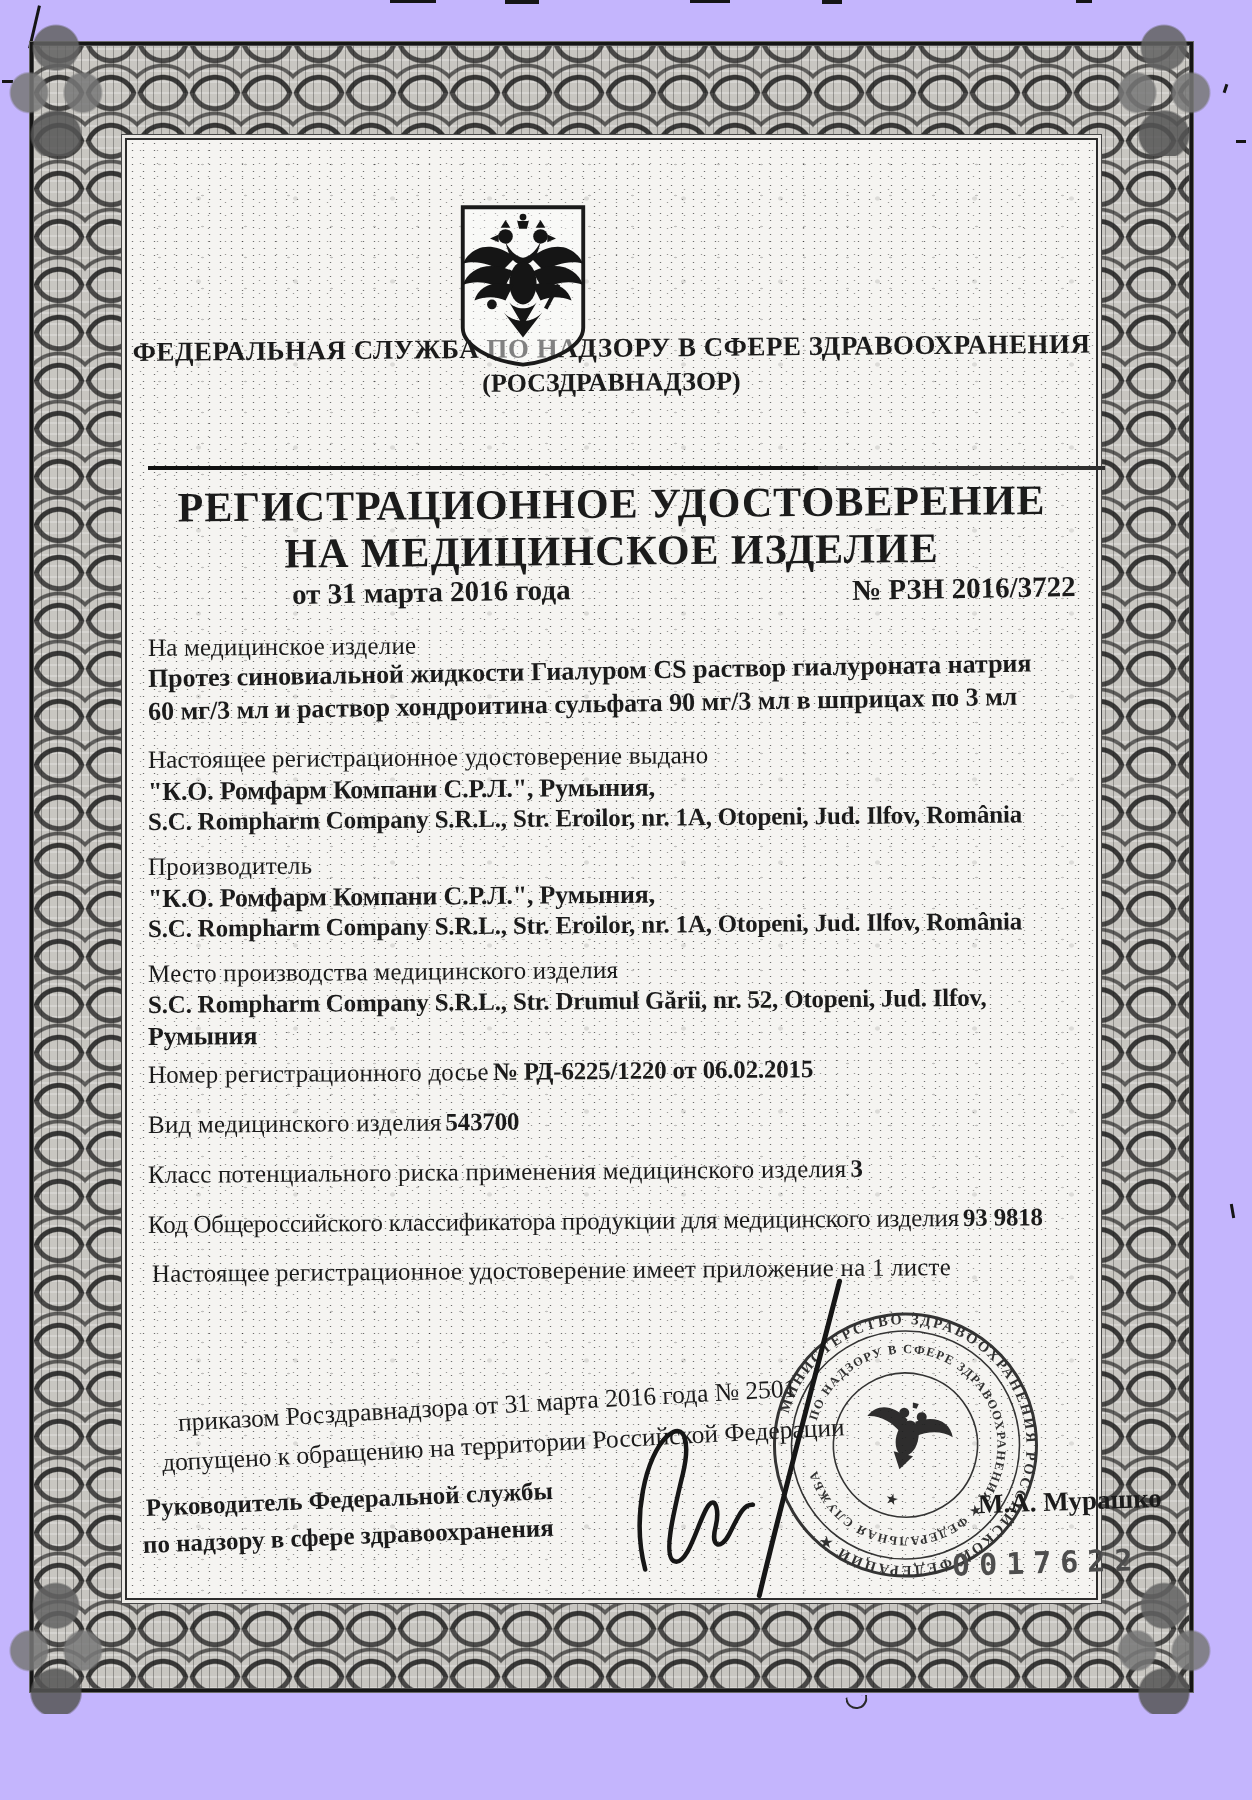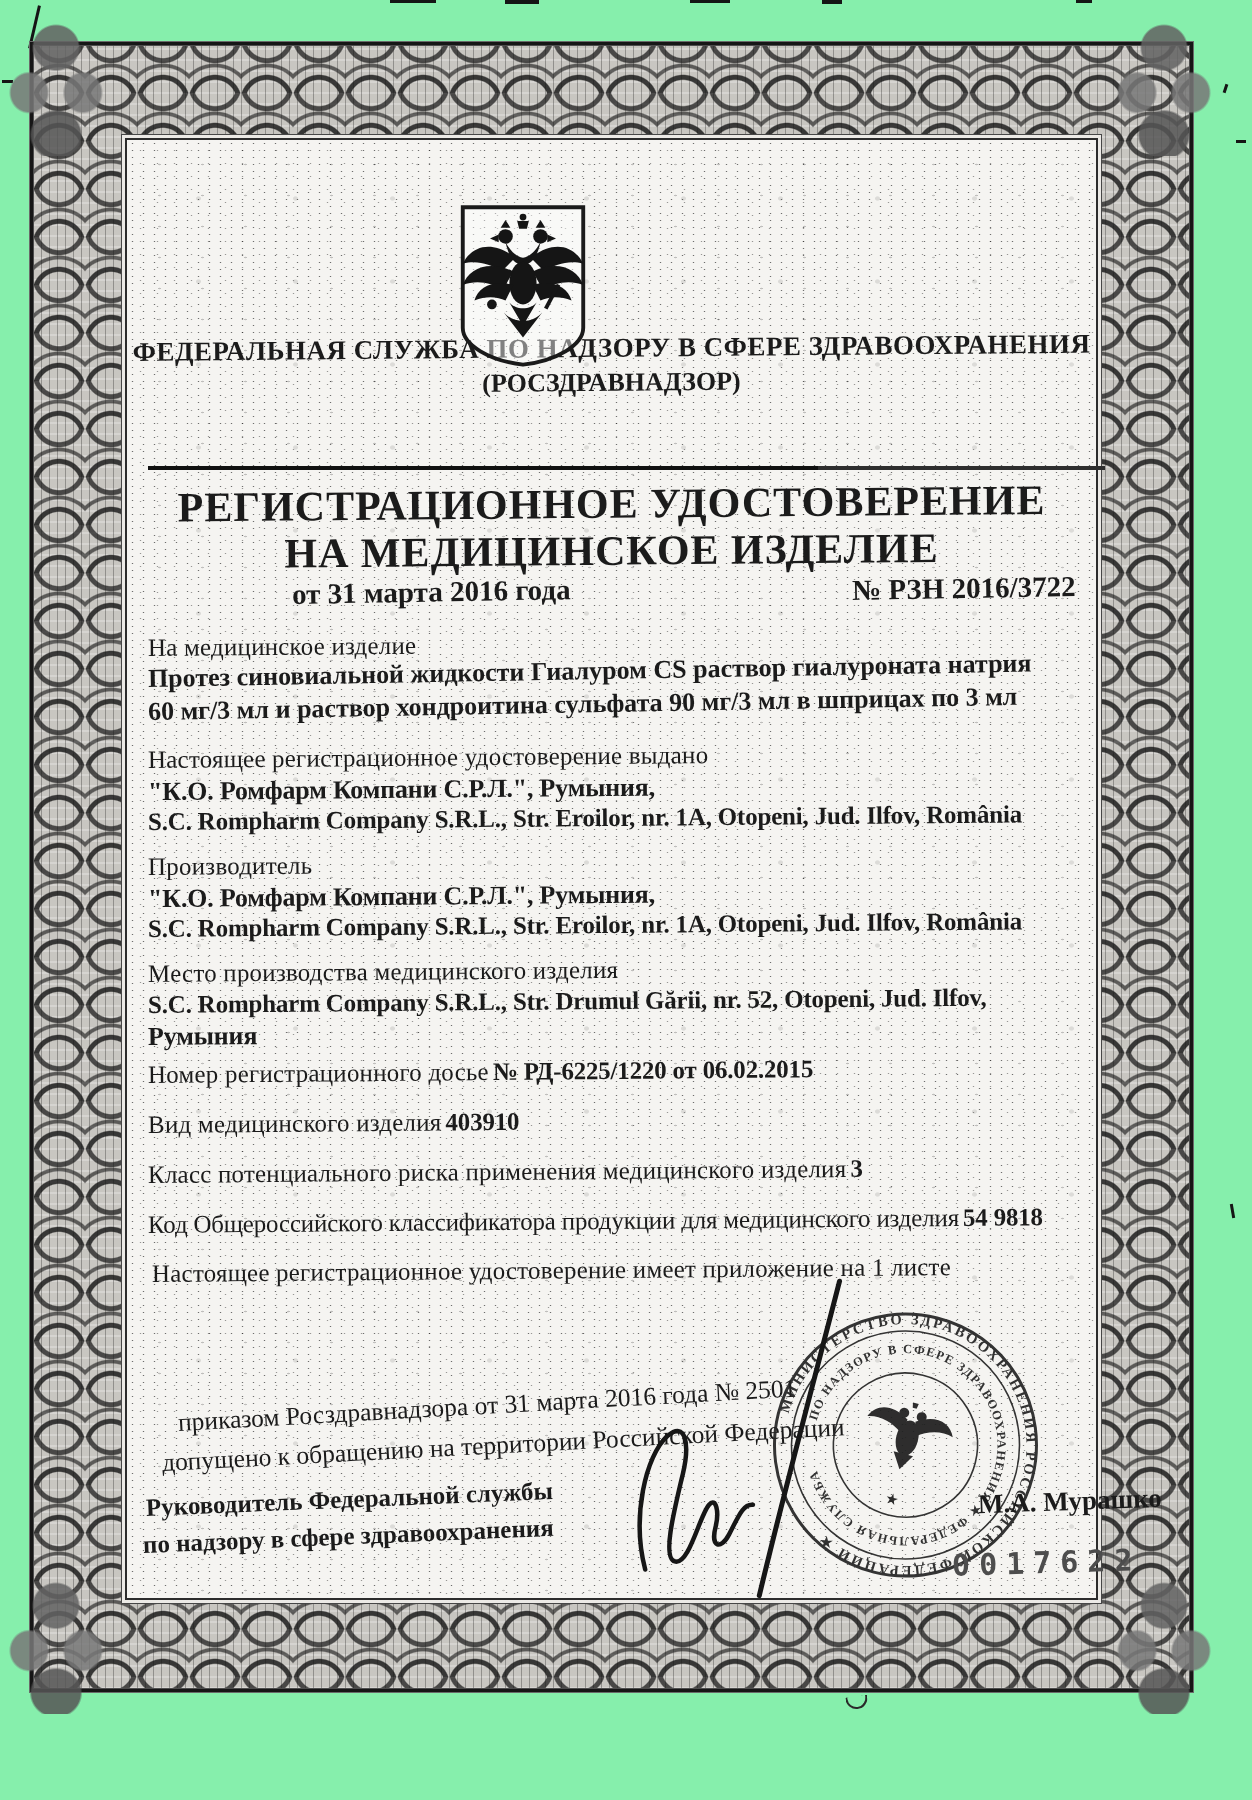--- a/index.html
+++ b/index.html
@@ -1,17 +1,17 @@
 <!DOCTYPE html>
 <html><head>
 <meta charset="utf-8">
 <style>
   html,body{margin:0;padding:0;background:#e8e8e8;}
   .page{
-    position:relative; width:1252px; height:1800px; background:#86efac;
+    position:relative; width:1252px; height:1800px; background:#c4b5fd;
     overflow:hidden;
     font-family:"Liberation Serif","DejaVu Serif",serif;
     color:#1b1b1b;
   }
   
   .band{
     position:absolute; left:30px; top:42px; width:1163px; height:1650px;
     box-sizing:border-box;
     background-color:#c8c6c1;
     background-image:
@@ -152,31 +152,31 @@
   <div class="abs val tilt1" style="left:148px;top:991px;">S.C. Rompharm Company S.R.L., Str. Drumul Gării, nr. 52, Otopeni, Jud. Ilfov,</div>
   <div class="abs val tilt1" style="left:148px;top:1022px;font-size:26px;">Румыния</div>
 
   <div class="abs tilt1" style="left:148px;top:1061px;">
     <span class="lbl">Номер регистрационного досье</span>
     <span class="val">№ РД-6225/1220 от 06.02.2015</span>
   </div>
 
   <div class="abs tilt1" style="left:148px;top:1111px;">
     <span class="lbl">Вид медицинского изделия</span>
-    <span class="val">403910</span>
+    <span class="val">543700</span>
   </div>
 
   <div class="abs tilt1" style="left:148px;top:1161px;">
     <span class="lbl">Класс потенциального риска применения медицинского изделия</span>
     <span class="val">3</span>
   </div>
 
   <div class="abs tilt1" style="left:148px;top:1211px;">
     <span class="lbl" style="letter-spacing:-.2px;">Код Общероссийского классификатора продукции для медицинского изделия</span>
-    <span class="val">54 9818</span>
+    <span class="val">93 9818</span>
   </div>
 
   <div class="abs lbl tilt1" style="left:152px;top:1260px;">Настоящее регистрационное удостоверение имеет приложение на 1 листе</div>
 
   <div class="abs" style="left:766px;top:1306px;z-index:5;transform:rotate(14deg);opacity:.93;">
     <svg width="278" height="278" viewBox="0 0 278 278">
       <defs>
         <path id="ringO" d="M18,139 a121,121 0 1,1 242,0 a121,121 0 1,1 -242,0"></path>
         <path id="ringI" d="M47,139 a92,92 0 1,1 184,0 a92,92 0 1,1 -184,0"></path>
       </defs>

